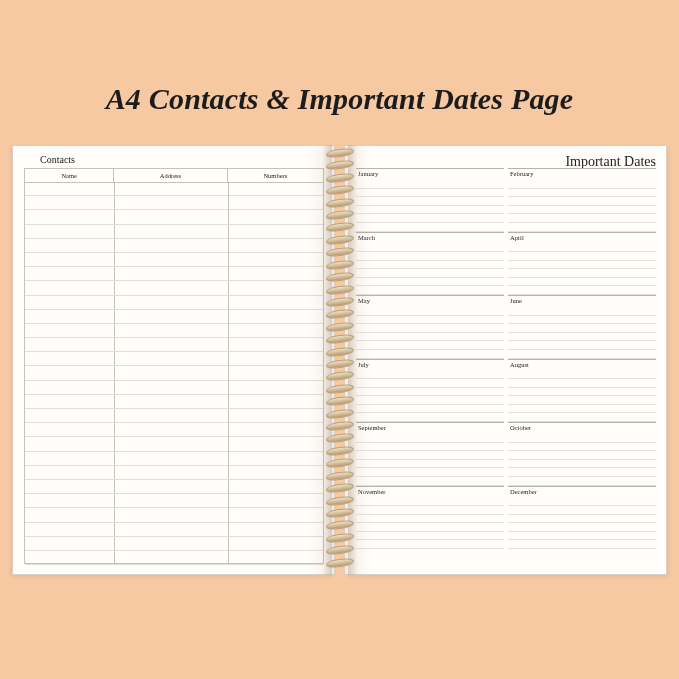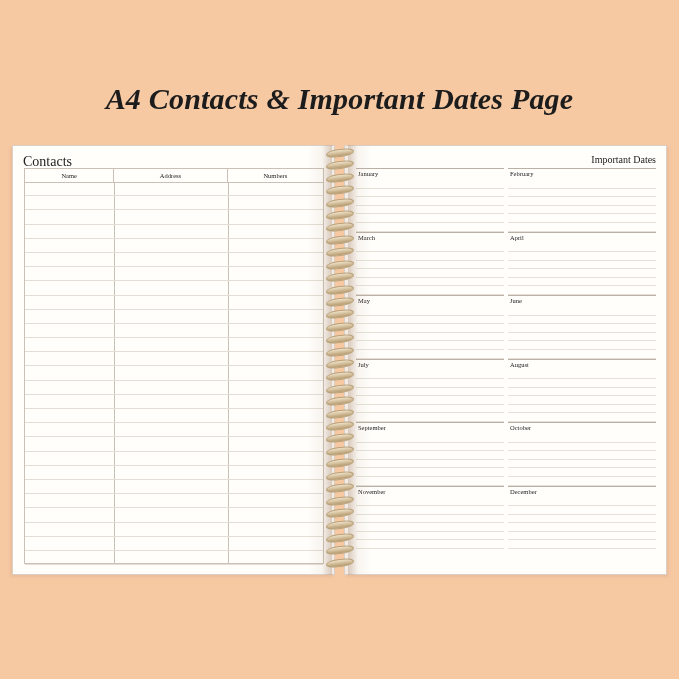--- a/index.html
+++ b/index.html
@@ -57,22 +57,22 @@
     left: 332px;
     width: 323px;
     height: 430px;
     box-shadow: 2px 2px 3px rgba(120,90,70,0.10);
   }
 
   
   .left-header {
     position: absolute;
     top: 8px;
-    left: 10px;
-    font-size: 14px;
+    left: 27px;
+    font-size: 10px;
     color: #222;
   }
   .contacts-table {
     position: absolute;
     top: 22px;
     left: 11px;
     width: 300px;
     height: 396px;
     border: 1px solid #c9c0b6;
     box-sizing: border-box;
@@ -118,21 +118,21 @@
     height: 14.2px;
     border-bottom: 1px solid #e3ddd5;
     box-sizing: border-box;
   }
 
   
   .right-header {
     position: absolute;
     top: 8px;
     right: 10px;
-    font-size: 10px;
+    font-size: 14px;
     color: #222;
   }
   .months-grid {
     position: absolute;
     top: 22px;
     left: 11px;
     width: 300px;
     height: 396px;
   }
   .month-cell {

